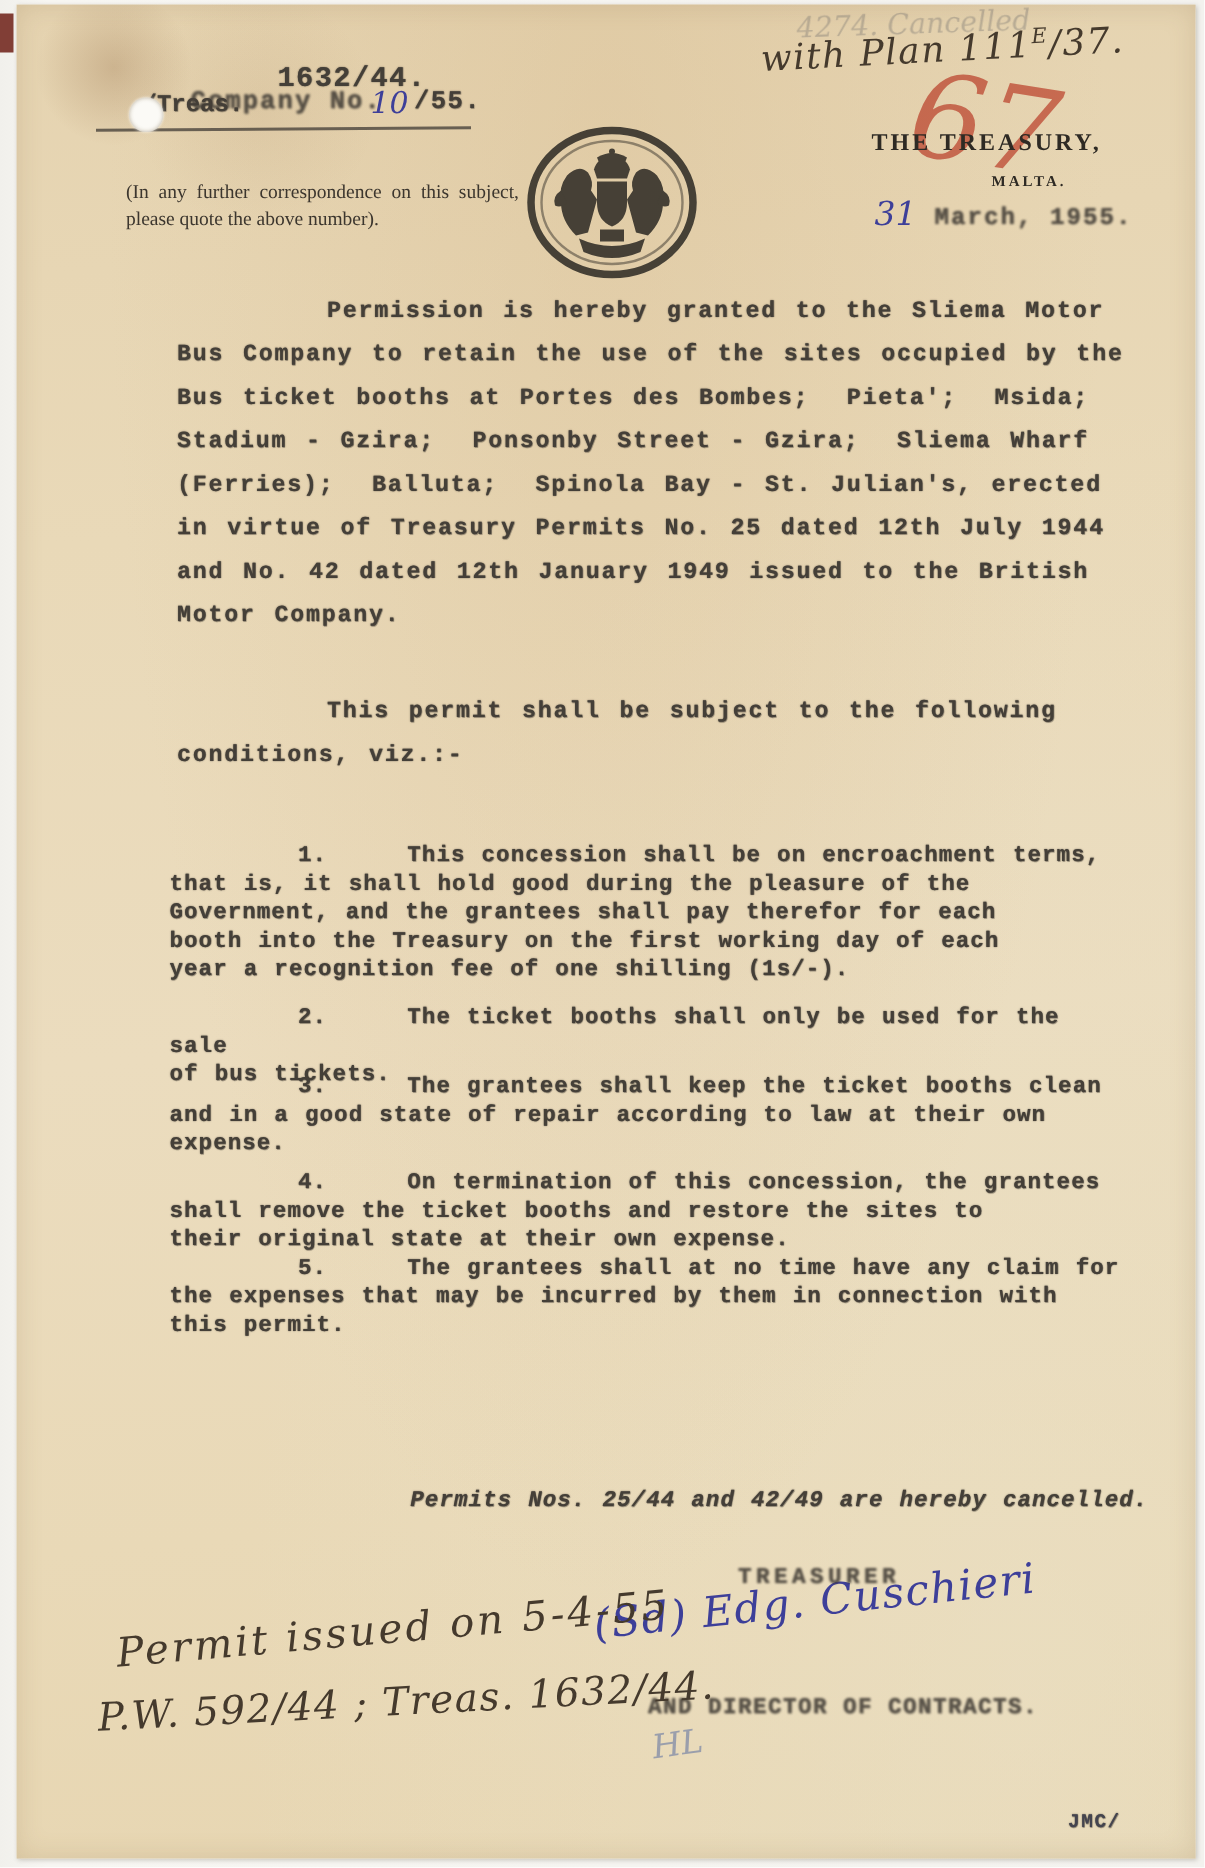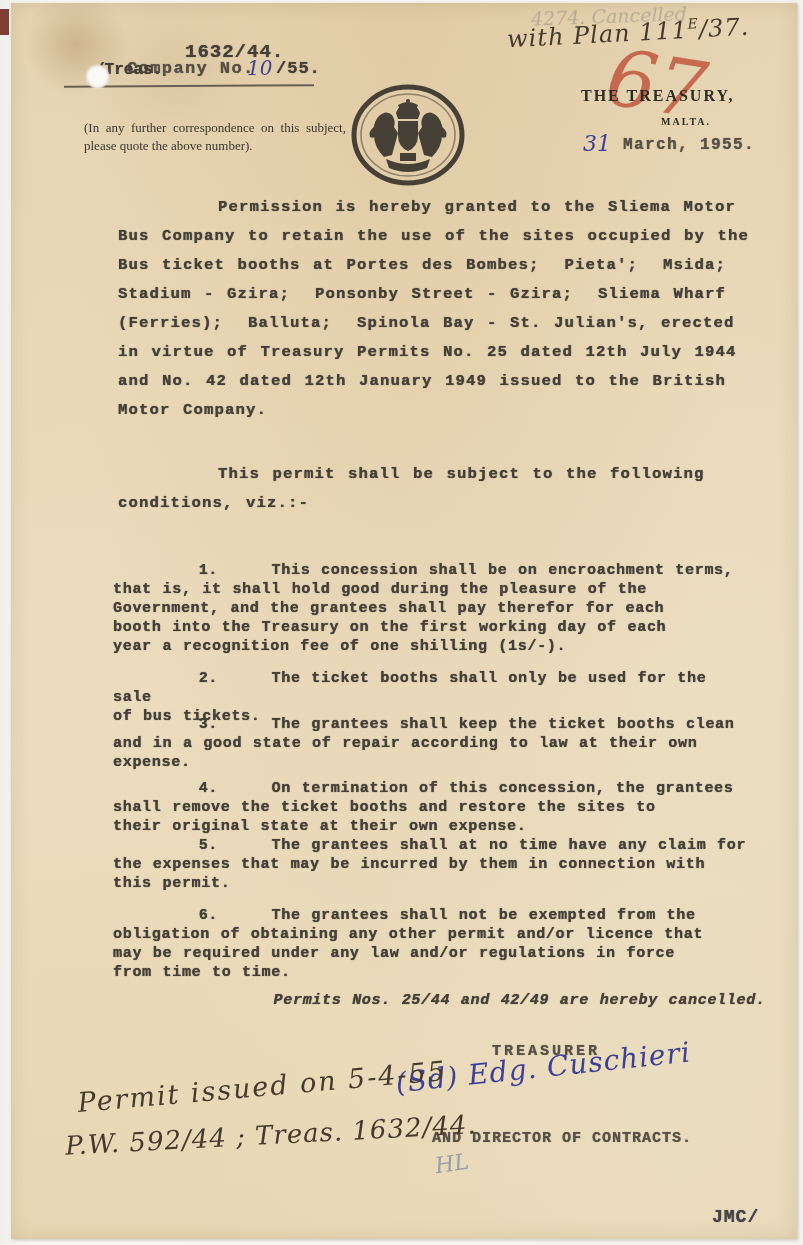--- a/index.html
+++ b/index.html
@@ -123,31 +123,27 @@
 of bus tickets.</div>
     <div class="abs typed pre cond" style="left:102px;top:712px;width:640px;">        3.     The grantees shall keep the ticket booths clean
 and in a good state of repair according to law at their own
 expense.</div>
     <div class="abs typed pre cond" style="left:102px;top:776px;width:640px;">        4.     On termination of this concession, the grantees
 shall remove the ticket booths and restore the sites to
 their original state at their own expense.</div>
     <div class="abs typed pre cond" style="left:102px;top:833px;width:640px;">        5.     The grantees shall at no time have any claim for
 the expenses that may be incurred by them in connection with
 this permit.</div>
-    <div class="abs typed pre cond" style="left:102px;top:903px;width:640px;">        6.     The grantees shall not be exempted from the
-obligation of obtaining any other permit and/or licence that
-may be required under any law and/or regulations in force
-from time to time.</div>
 
     <div class="abs typed pre cond" style="left:102px;top:988px;width:660px;font-style:italic;">               Permits Nos. 25/44 and 42/49 are hereby cancelled.</div>
 
     <div class="abs hand ink-blue" style="left:384px;top:1048px;font-size:28px;transform:rotate(-6deg);letter-spacing:1px;">(Sd) Edg. Cuschieri</div>
     <div class="abs typed stamped" style="left:481px;top:1040px;font-size:15px;letter-spacing:3px;">TREASURER</div>
     <div class="abs typed stamped" style="left:421px;top:1127px;font-size:15px;letter-spacing:1px;">AND DIRECTOR OF CONTRACTS.</div>
     <div class="abs hand" style="left:424px;top:1148px;font-size:22px;color:rgba(90,110,160,.55);transform:rotate(-8deg);">HL</div>
 
     <div class="abs hand ink-dark" style="left:66px;top:1068px;font-size:27px;transform:rotate(-5deg);letter-spacing:2px;">Permit issued on 5-4-55</div>
     <div class="abs hand ink-dark" style="left:54px;top:1117px;font-size:26px;transform:rotate(-3deg);letter-spacing:1px;">P.W. 592/44 ;  Treas. 1632/44.</div>
 
-    <div class="abs typed" style="left:701px;top:1204px;font-size:18px;color:#44444f;letter-spacing:1px;">JMC/</div>
+    <div class="abs typed" style="left:701px;top:1204px;font-size:13px;color:#44444f;letter-spacing:1px;">JMC/</div>
 
   </div>
 </div>
 
 </body></html>

